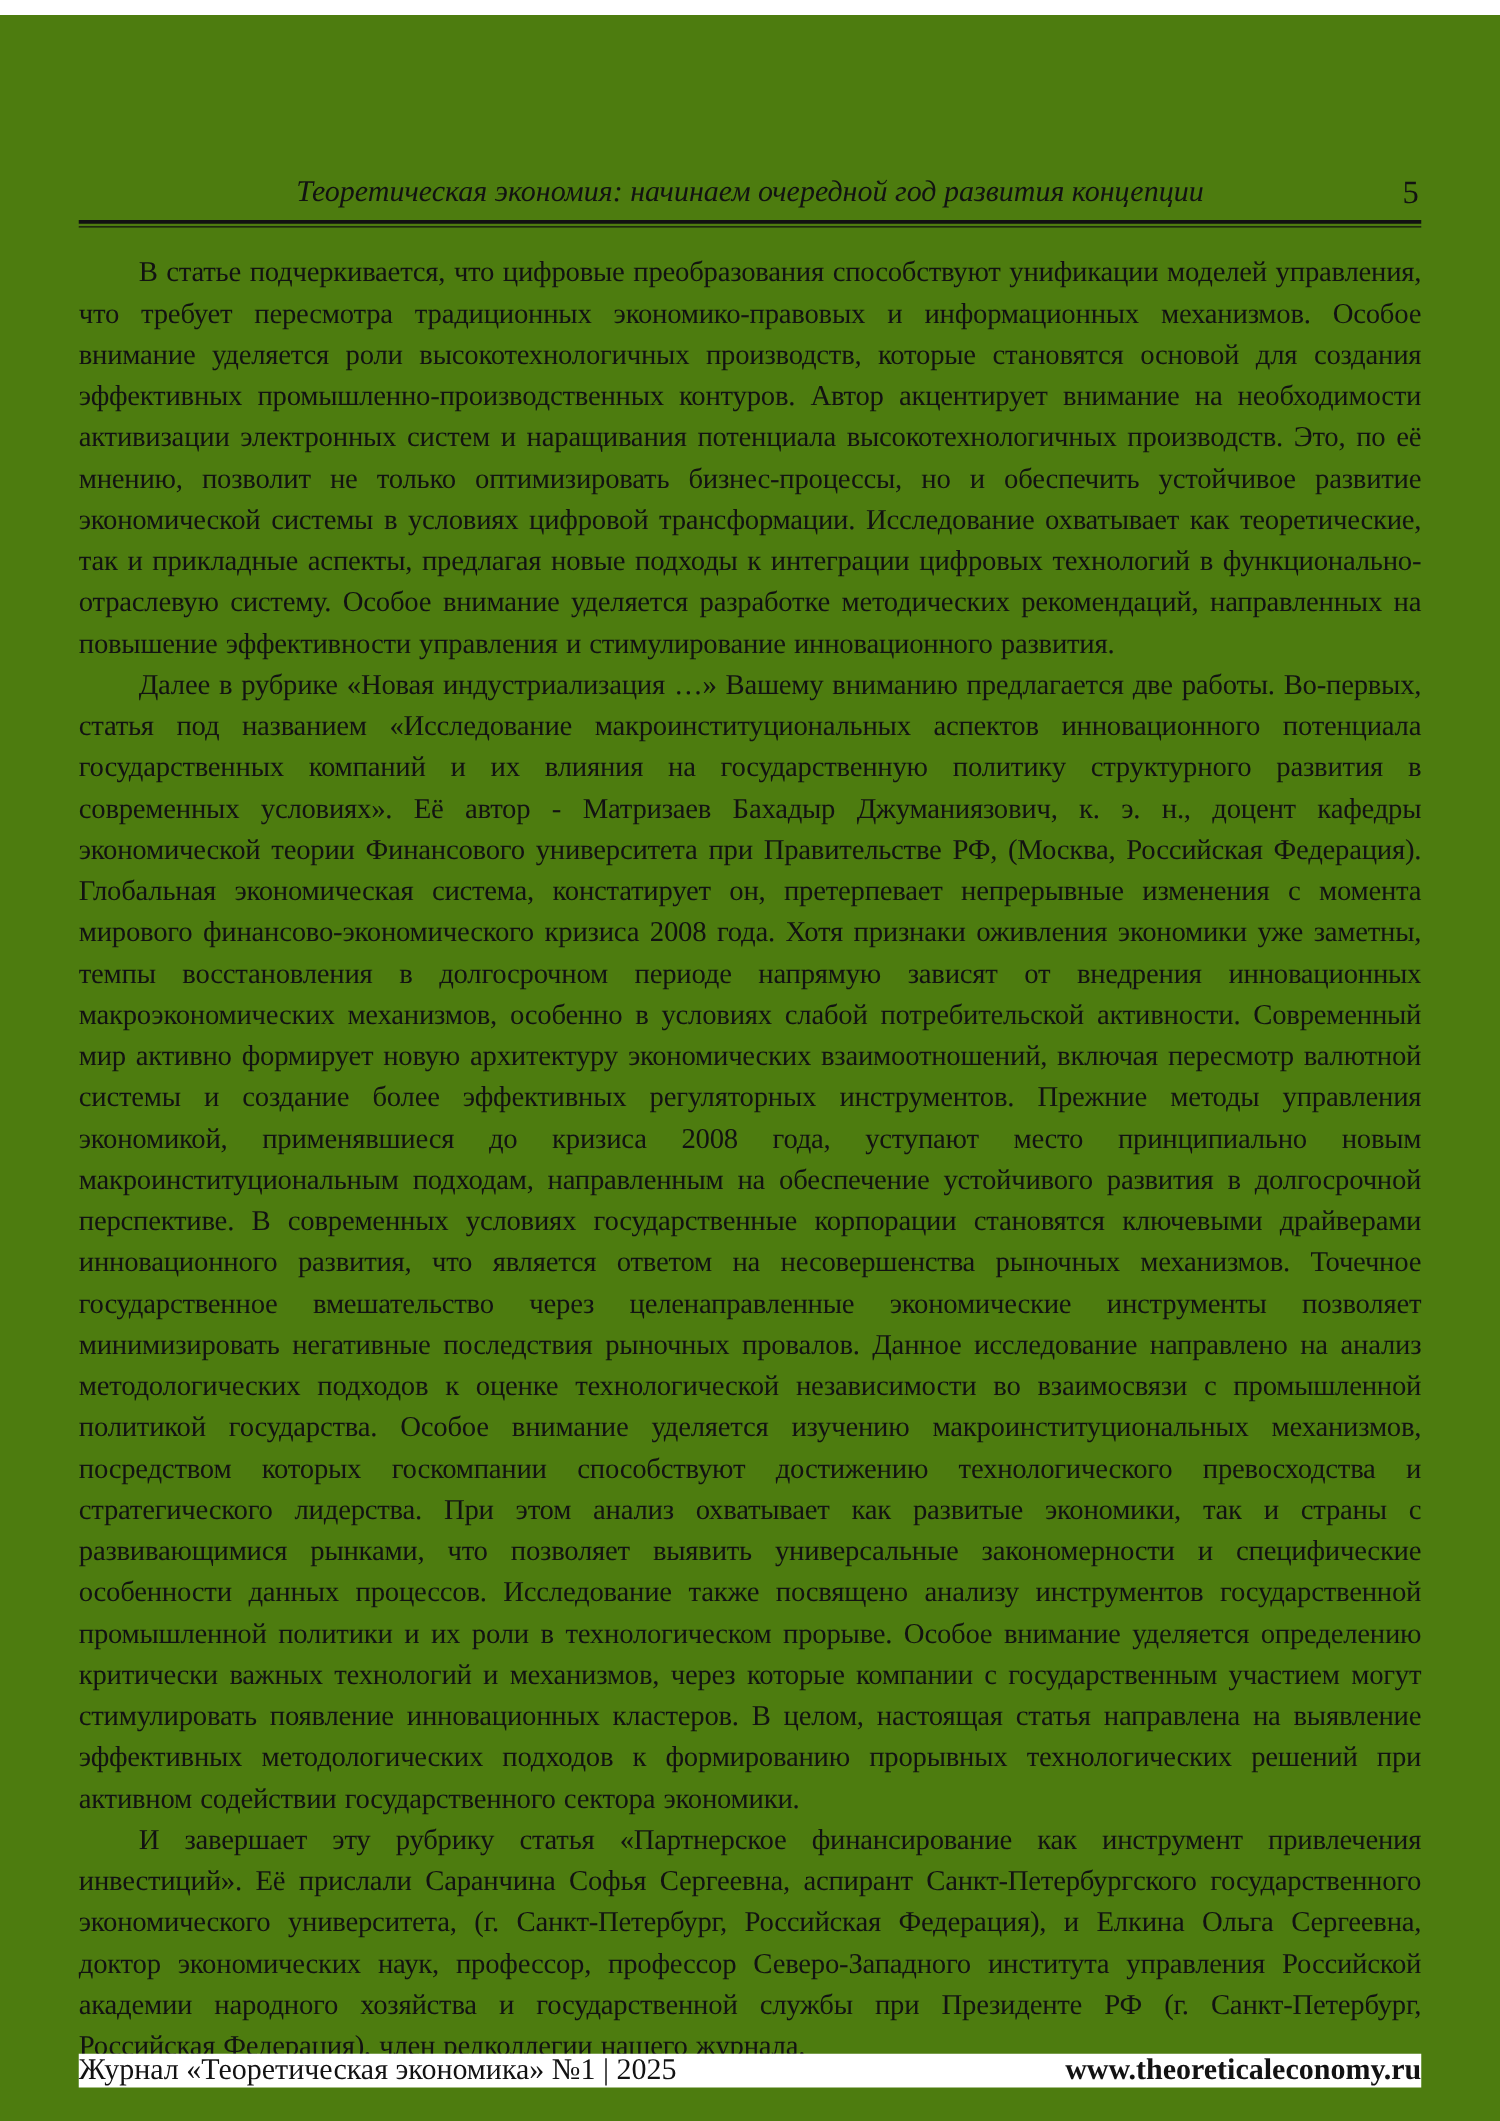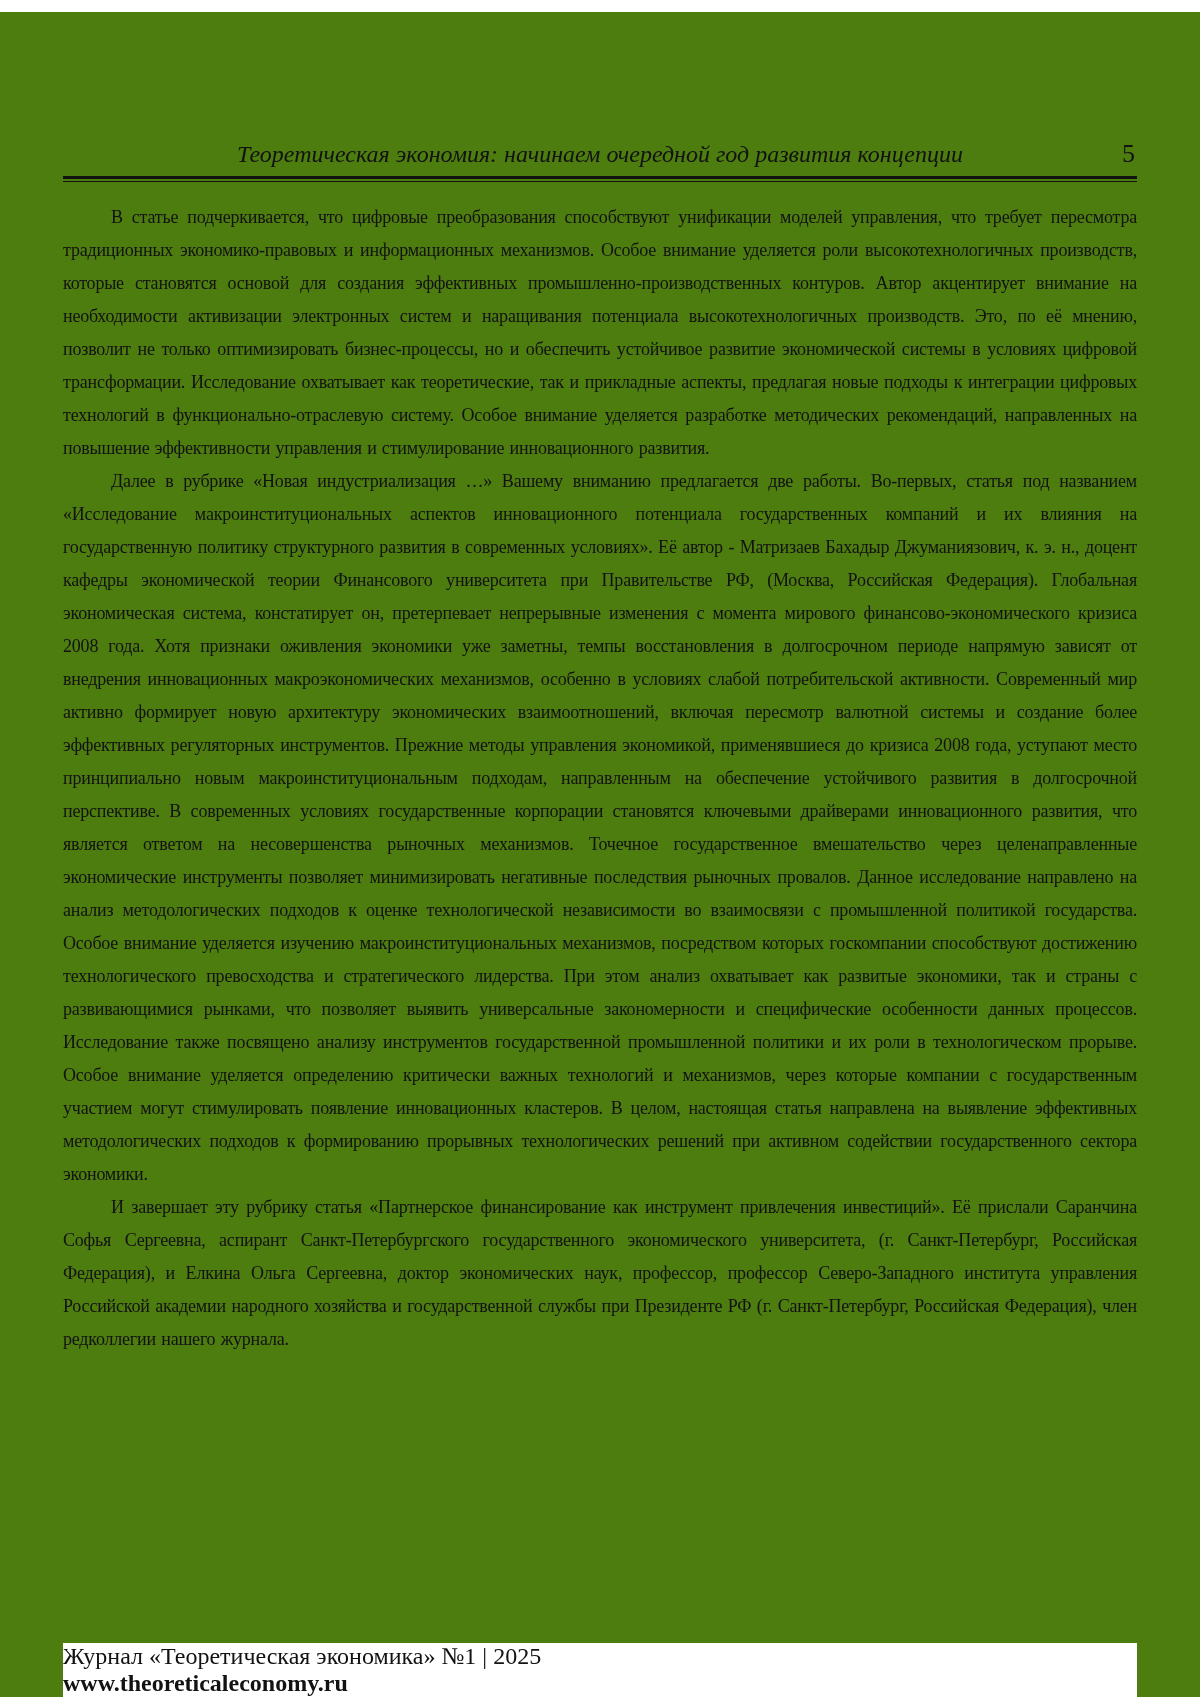--- a/index.html
+++ b/index.html
@@ -45,36 +45,35 @@
   .body-text {
     position: absolute;
     left: 63px;
     right: 63px;
     top: 189px;
   }
   .para {
     margin: 0;
     text-indent: 48px;
     text-align: justify;
-    font-size: 18px;
+    font-size: 23px;
     line-height: 33px;
     letter-spacing: -0.2px;
     word-spacing: 1px;
   }
   .footer {
     position: absolute;
     left: 63px;
     right: 63px;
     top: 1631px;
     display: flex;
     justify-content: space-between;
     align-items: baseline;
     font-size: 24px;
     background: #ffffff;
-    flex-direction: column;
   }
   .footer .site { letter-spacing: 0; font-weight: bold; }
 </style>
 </head>
 <body>
 
 <div class="page">
 
   <div class="header">
     <div class="running-title">Теоретическая экономия: начинаем очередной год развития концепции</div>

